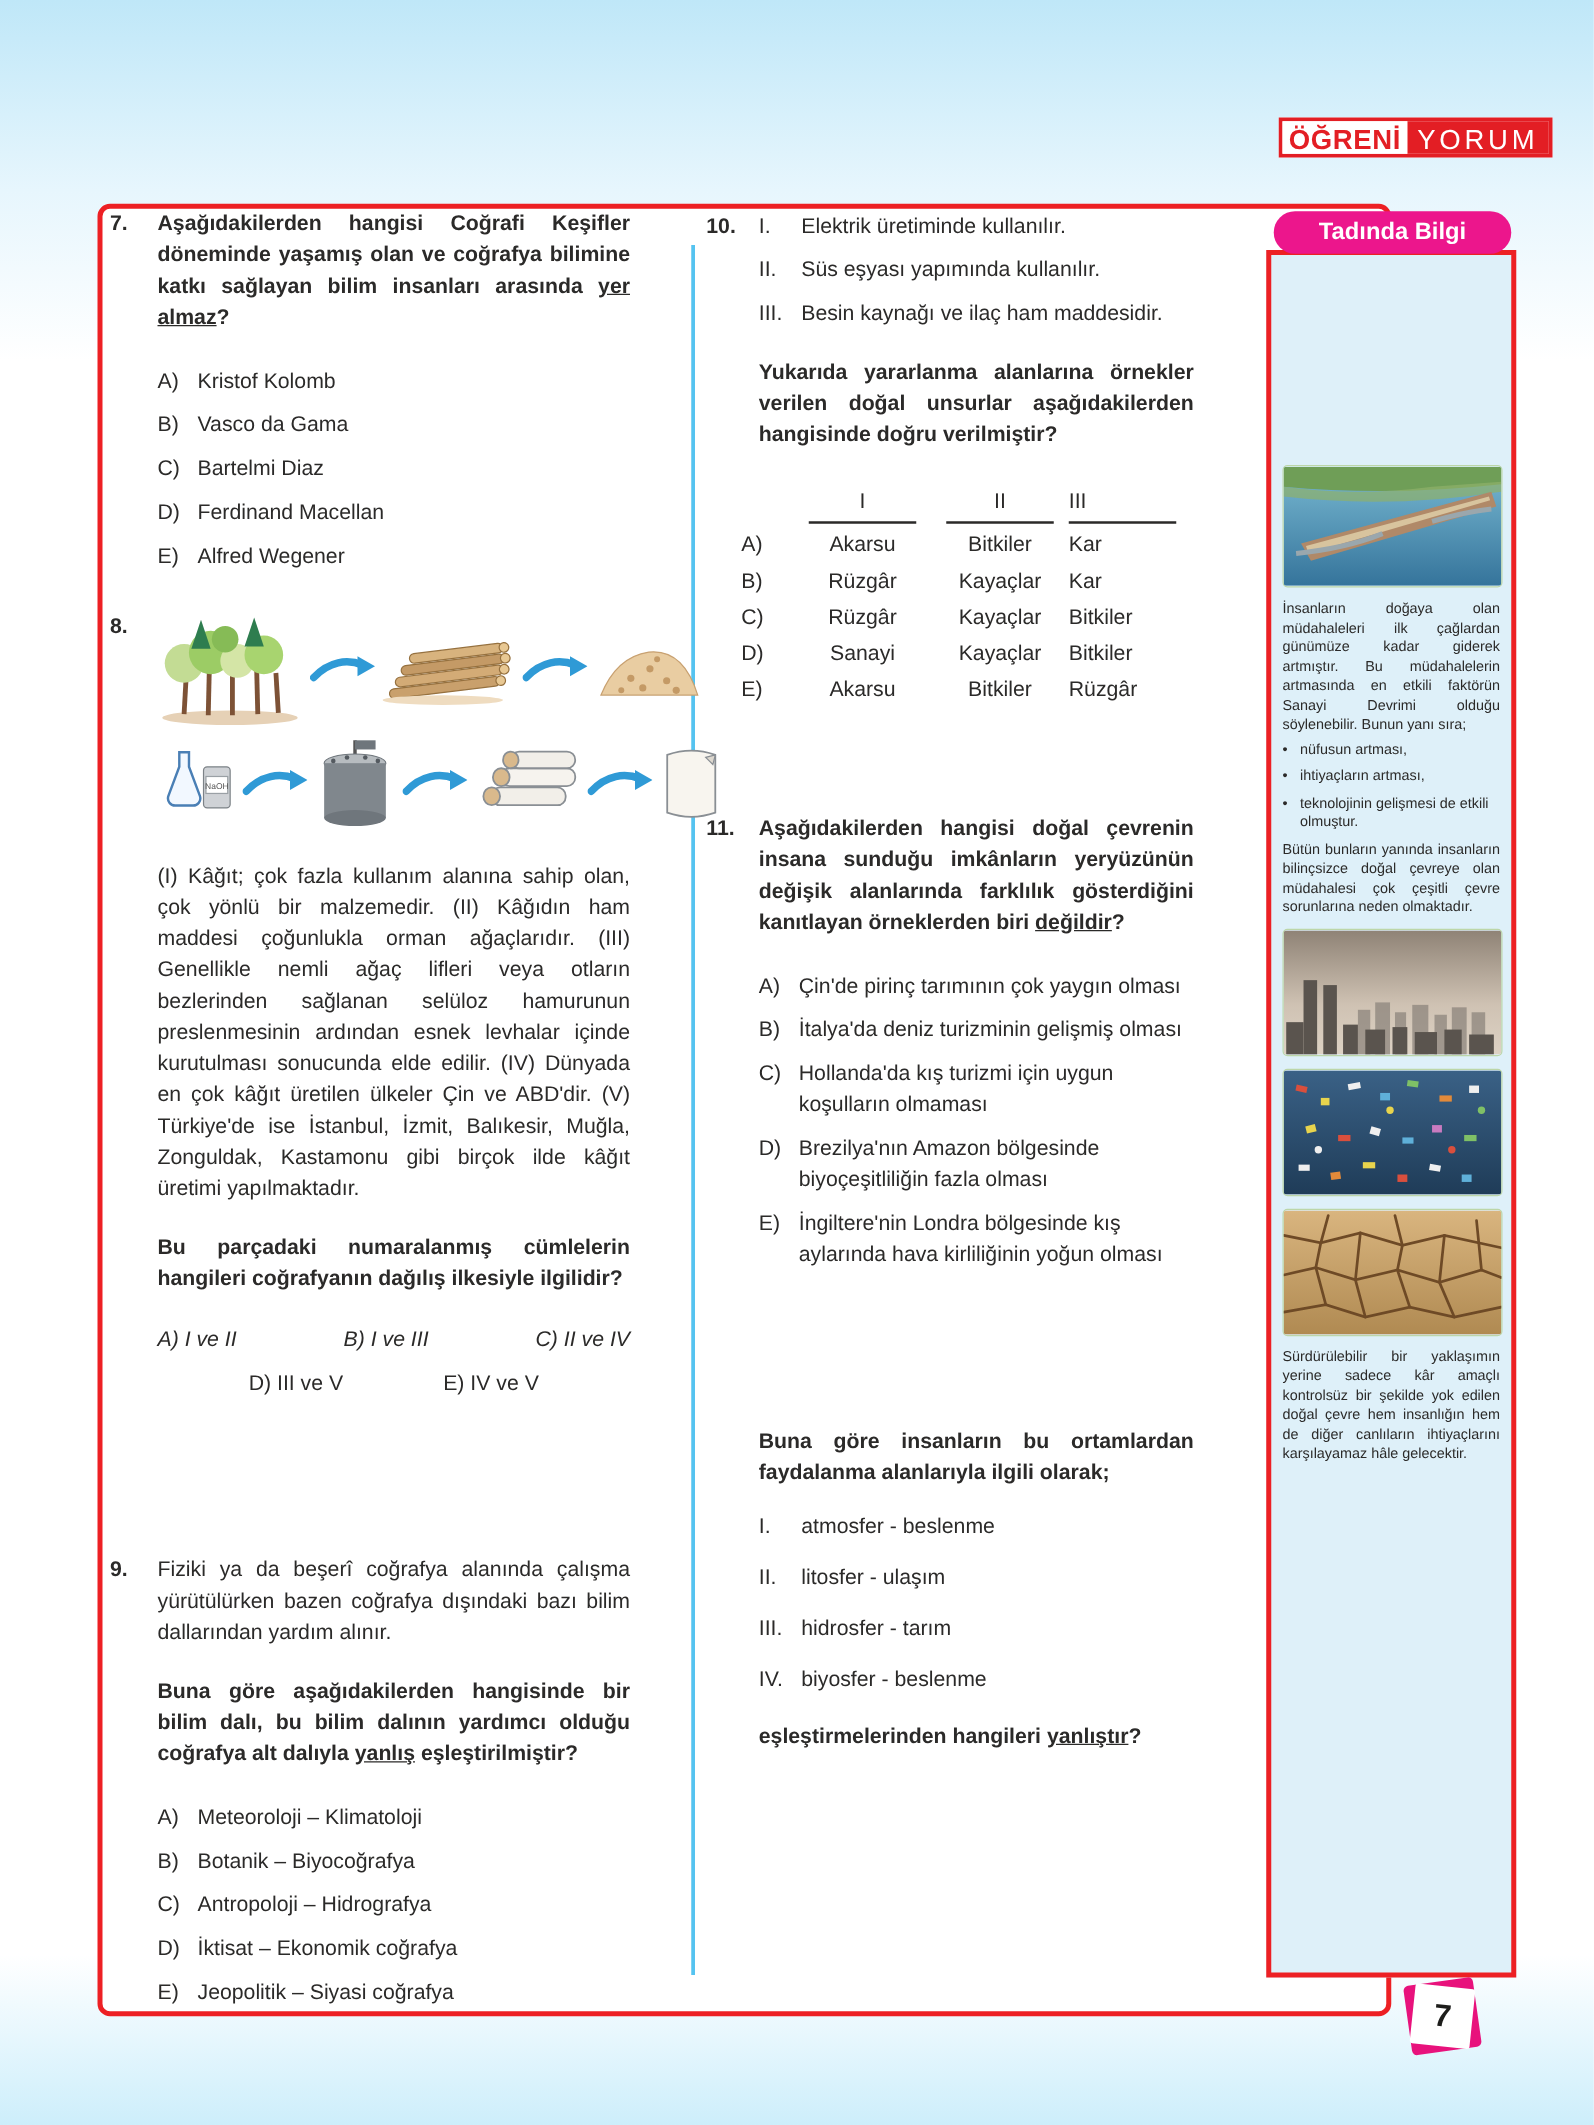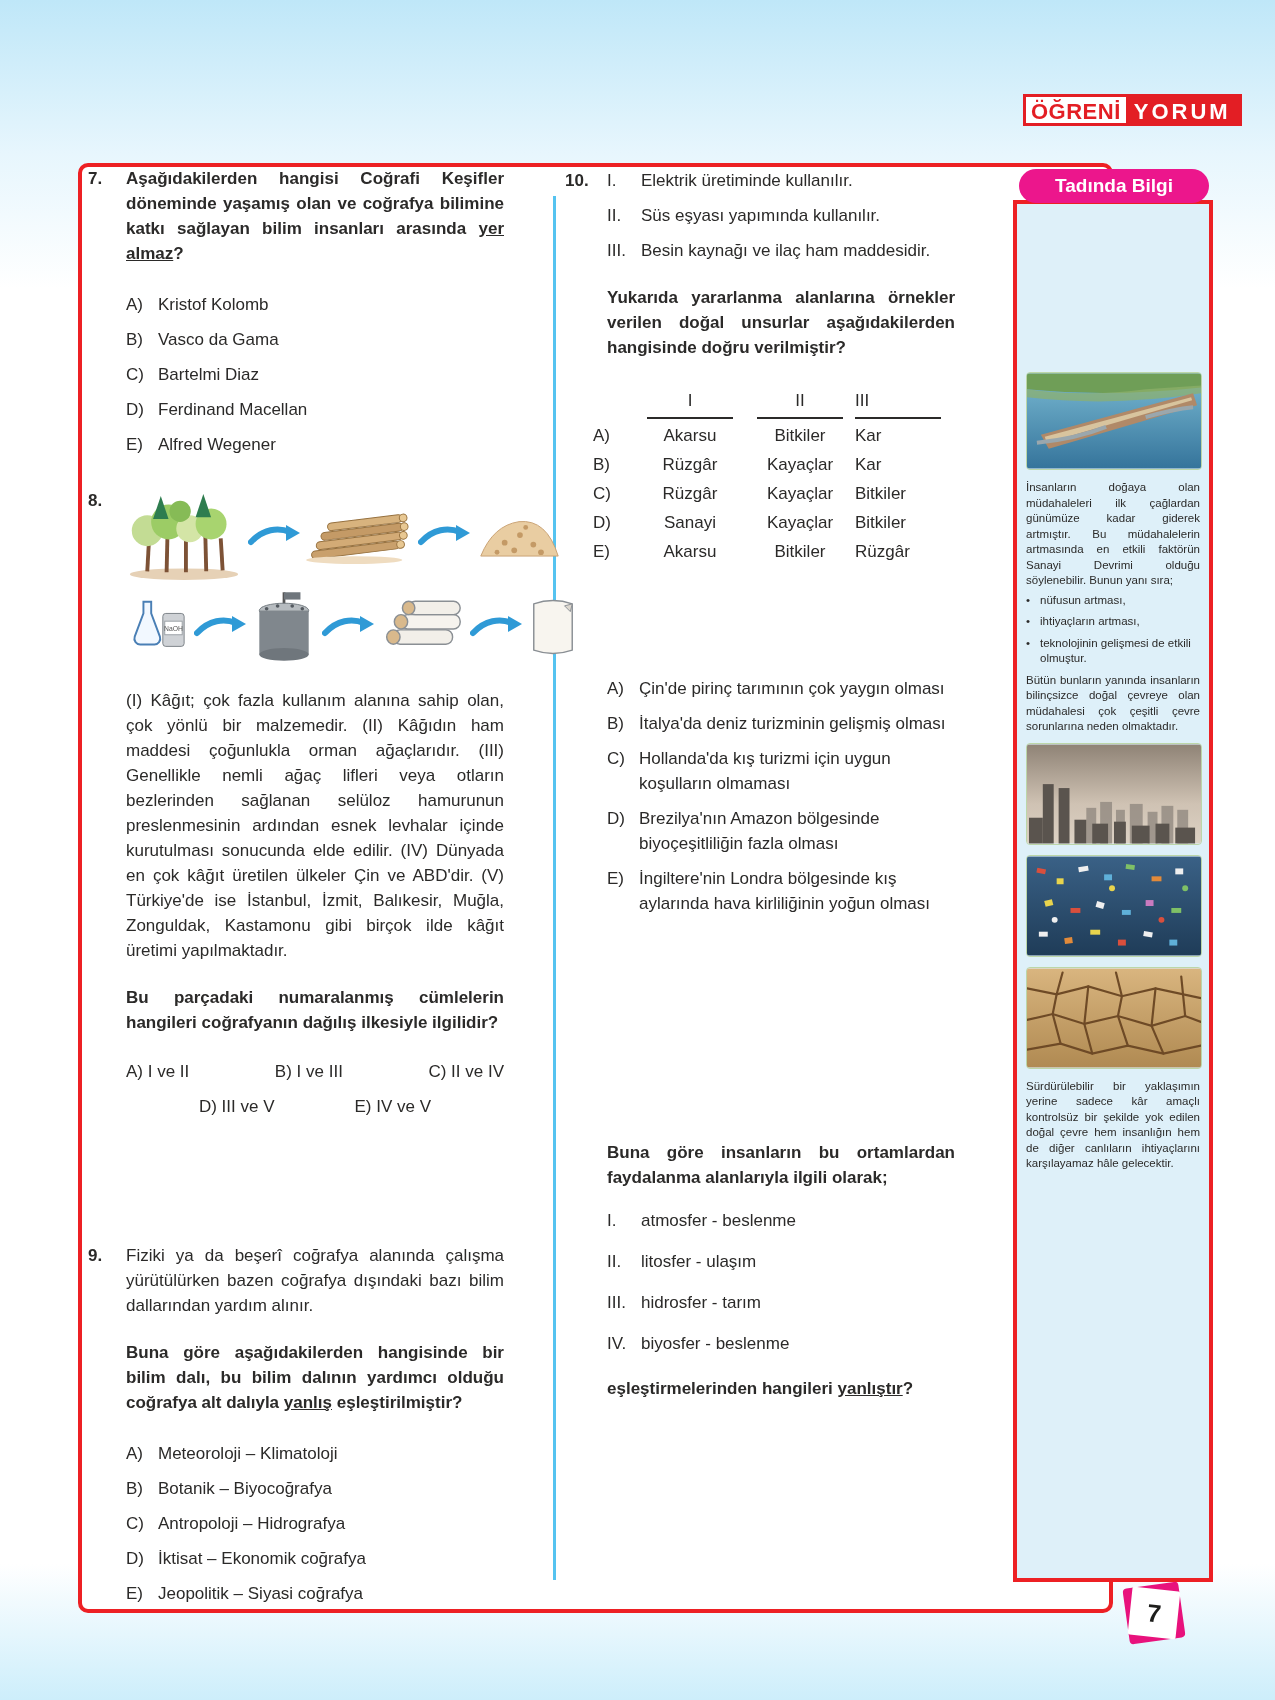--- a/index.html
+++ b/index.html
@@ -5,41 +5,41 @@
   html,body{margin:0;padding:0;}
   body{
     width:1275px;height:1700px;position:relative;overflow:hidden;
     font-family:"Liberation Sans","DejaVu Sans",sans-serif;color:#2b2a29;
     background:linear-gradient(180deg,#bfe7f8 0%,#e7f6fd 9%,#ffffff 17%,#ffffff 92%,#cdeefb 100%);
   }
   
   .logo{position:absolute;left:1023px;top:94px;height:32px;display:flex;align-items:stretch;
         border:3px solid #e31e24;background:#fff;box-sizing:border-box;z-index:6;}
   .logo-l{background:#fff;color:#e31e24;font-weight:bold;font-size:22px;line-height:30px;padding:0 5px;letter-spacing:.5px;}
-  .logo-r{background:#e31e24;color:#fff;font-weight:bold;font-size:22px;line-height:30px;padding:0 8px;letter-spacing:3px;}
+  .logo-r{background:#e31e24;color:#fff;font-weight:normal;font-size:22px;line-height:30px;padding:0 8px;letter-spacing:3px;}
   
   .main-box{position:absolute;left:78px;top:163px;width:1035px;height:1450px;background:#fff;
             border:4px solid #ed2024;border-radius:10px;box-sizing:border-box;z-index:1;}
   .divider{position:absolute;left:553px;top:196px;width:3px;height:1384px;background:#55c3f0;z-index:2;}
   .sidebar{position:absolute;left:1013px;top:200px;width:200px;height:1382px;background:#def0f9;
            border:4px solid #ed2024;box-sizing:border-box;z-index:3;padding:160px 9px 10px 9px;}
   .tadinda{position:absolute;left:1019px;top:169px;width:190px;height:34px;background:#ec168c;border-radius:17px;
            color:#fff;font-weight:bold;font-size:19px;display:flex;align-items:center;justify-content:center;z-index:5;}
   
   .q{position:absolute;z-index:2;font-size:17px;line-height:25px;text-align:justify;}
   .qhead{display:flex;}
   .qnum{font-weight:bold;flex:0 0 38px;text-align:left;}
   .stem{font-weight:bold;}
   .u{text-decoration:underline;}
   .opts{margin-top:26px;}
   .opt{display:flex;margin-bottom:10px;text-align:left;}
   .opt-letter{flex:0 0 32px;}
   .ritem{display:flex;margin-bottom:8px;text-align:left;}
   .rn{flex:0 0 34px;}
-  .optrow{display:flex;justify-content:space-between;margin-top:2px;}
+  .optrow{display:flex;justify-content:space-between;margin-top:2px;font-style:italic;}
   .optrow2{display:flex;justify-content:center;gap:80px;margin-top:10px;}
   
   .tbl{margin-top:28px;margin-left:28px;width:360px;}
   .trow{display:flex;margin-bottom:4px;align-items:baseline;}
   .tc-letter{flex:0 0 42px;}
   .tc{flex:0 0 110px;text-align:center;}
   .tc3{flex:0 0 100px;text-align:left;}
   .thead .hline{display:inline-block;width:86px;border-bottom:2px solid #2b2a29;padding-bottom:4px;}
   
   .illus{margin:2px 0 14px 0;}
@@ -303,20 +303,24 @@
     <div class="trow">
         <span class="tc-letter">E)</span>
         <span class="tc">Akarsu</span>
         <span class="tc">Bitkiler</span>
         <span class="tc3">Rüzgâr</span>
       </div>
   </div>
 </div>
 
 <div class="q" style="left:565px;top:650px;width:390px;">
+  <div class="qhead">
+    <span class="qnum" style="flex:0 0 42px;">11.</span>
+    <span class="stem"><span>Aşağıdakilerden hangisi doğal çevrenin insana sunduğu imkânların yeryüzünün değişik alanlarında farklılık gösterdiğini kanıtlayan örneklerden biri </span><span class="u">değildir</span><span>?</span></span>
+  </div>
   <div class="opts" style="margin-left:42px;">
     <div class="opt">
         <span class="opt-letter">A)</span>
         <span>Çin'de pirinç tarımının çok yaygın olması</span>
       </div>
     <div class="opt">
         <span class="opt-letter">B)</span>
         <span>İtalya'da deniz turizminin gelişmiş olması</span>
       </div>
     <div class="opt">

